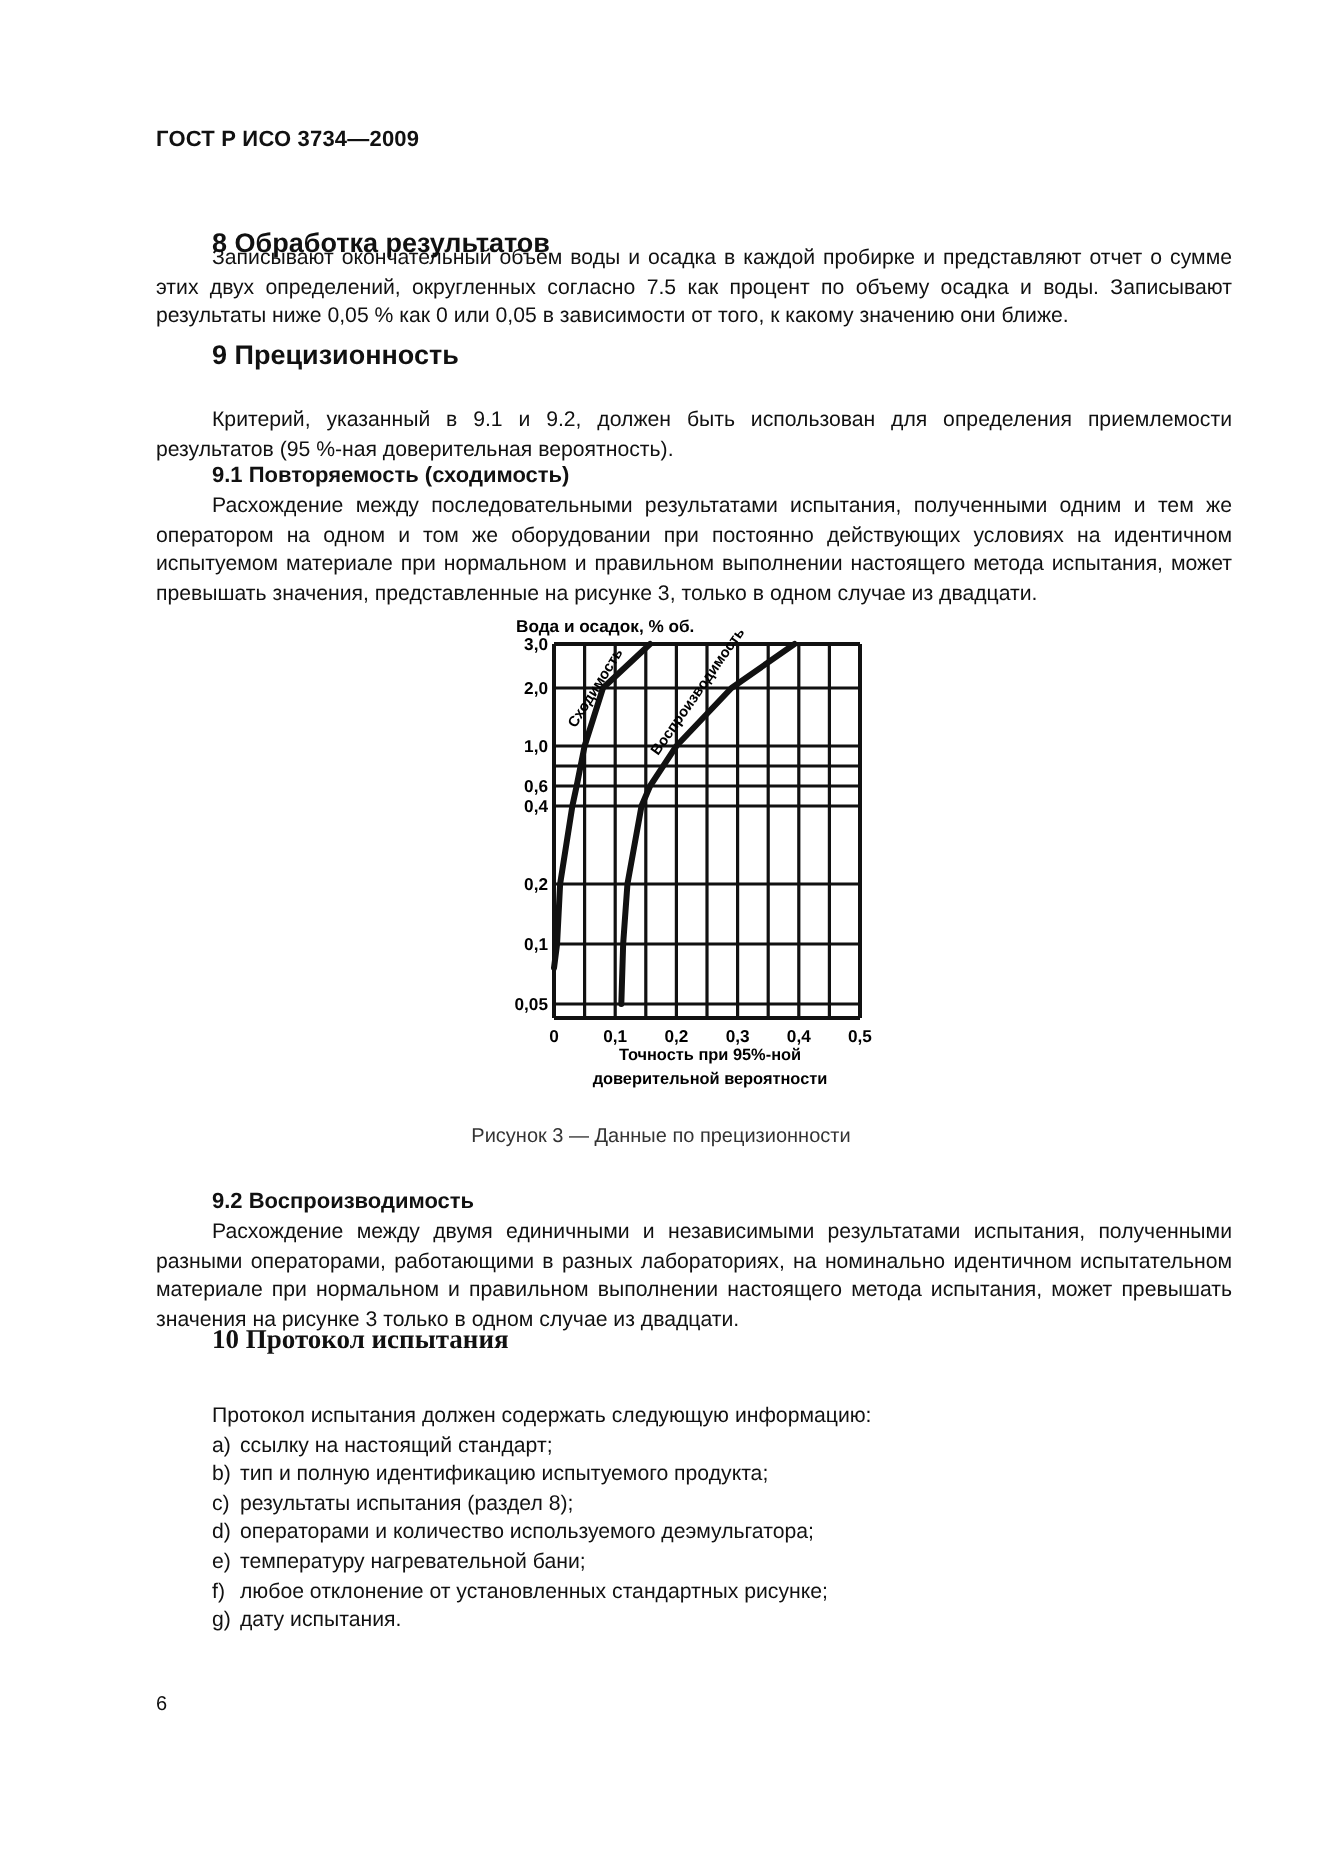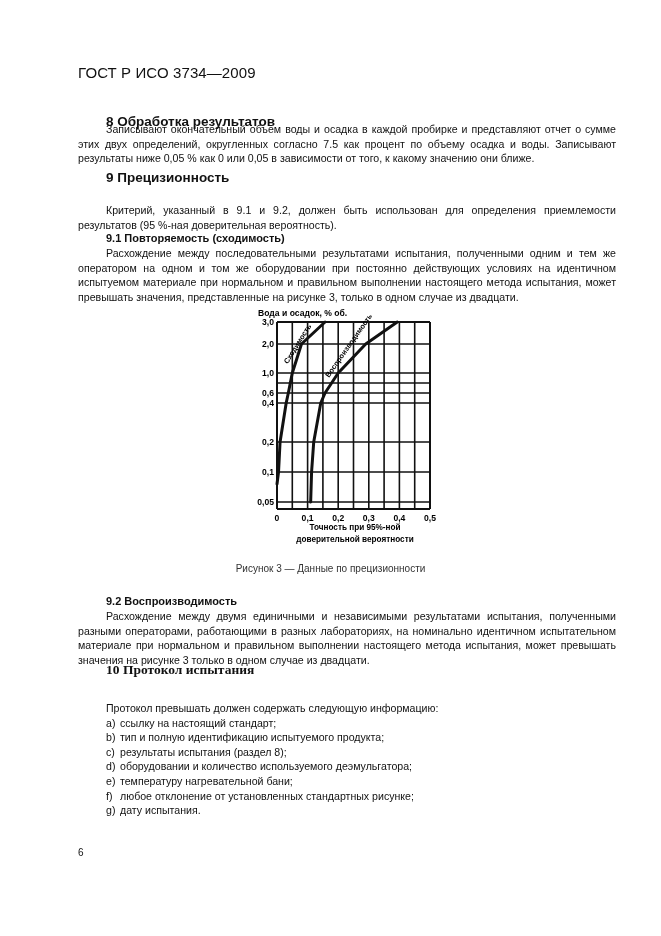--- a/index.html
+++ b/index.html
@@ -1,19 +1,19 @@
 <!DOCTYPE html>
 <html><head>
 <meta charset="utf-8">
 <style>
   html, body { margin: 0; padding: 0; background: #ffffff; }
   body { width: 661px; height: 936px; position: relative; overflow: hidden;
          font-family: "Liberation Sans", sans-serif; color: #111; }
   .abs { position: absolute; }
-  .doc-header { left: 78px; top: 64px; font-size: 15px; font-weight: normal; letter-spacing: 0.1px; }
+  .doc-header { left: 78px; top: 64px; font-size: 11px; font-weight: bold; letter-spacing: 0.1px; }
   .h1 { font-size: 13.5px; font-weight: bold; }
   .h2 { font-size: 11px; font-weight: bold; }
   .para { font-size: 10.6px; line-height: 14.6px; text-align: justify; text-align-last: left; }
   .para .indent { display: inline-block; width: 28px; }
   .list { font-size: 10.6px; line-height: 14.6px; }
   .list-item { display: flex; white-space: nowrap; }
   .list-item .mk { width: 14px; flex: none; }
   .caption { font-size: 10px; color: #333; }
   .page-num { font-size: 10px; }
   svg text { font-family: "Liberation Sans", sans-serif; }
@@ -87,36 +87,36 @@
   </svg>
 </div>
 
 <div class="abs caption" style="left:0; width:661px; top:563px; text-align:center;">Рисунок 3 — Данные по прецизионности</div>
 
 <div class="abs h2" style="left:106px; top:595px;">9.2  Воспроизводимость</div>
 <div class="abs para" style="left:78px; top:609px; width:538px;"><span class="indent"></span><span>Расхождение между двумя единичными и независимыми результатами испытания, полученными разными операторами, работающими в разных лабораториях, на номинально идентичном испытательном материале при нормальном и правильном выполнении настоящего метода испытания, может превышать значения на рисунке 3 только в одном случае из двадцати.</span></div>
 
 <div class="abs h1" style="left:106px; top:662px;font-family:Liberation Serif, serif;">10  Протокол испытания</div>
 <div class="abs list" style="left:106px; top:701px;">
-  <div>Протокол превышать должен содержать следующую информацию:</div>
+  <div>Протокол испытания должен содержать следующую информацию:</div>
   <div class="list-item">
       <span class="mk">a)</span>
       <span>ссылку на настоящий стандарт;</span>
     </div>
   <div class="list-item">
       <span class="mk">b)</span>
       <span>тип и полную идентификацию испытуемого продукта;</span>
     </div>
   <div class="list-item">
       <span class="mk">c)</span>
       <span>результаты испытания (раздел 8);</span>
     </div>
   <div class="list-item">
       <span class="mk">d)</span>
-      <span>оборудовании и количество используемого деэмульгатора;</span>
+      <span>операторами и количество используемого деэмульгатора;</span>
     </div>
   <div class="list-item">
       <span class="mk">e)</span>
       <span>температуру нагревательной бани;</span>
     </div>
   <div class="list-item">
       <span class="mk">f)</span>
       <span>любое отклонение от установленных стандартных рисунке;</span>
     </div>
   <div class="list-item">

